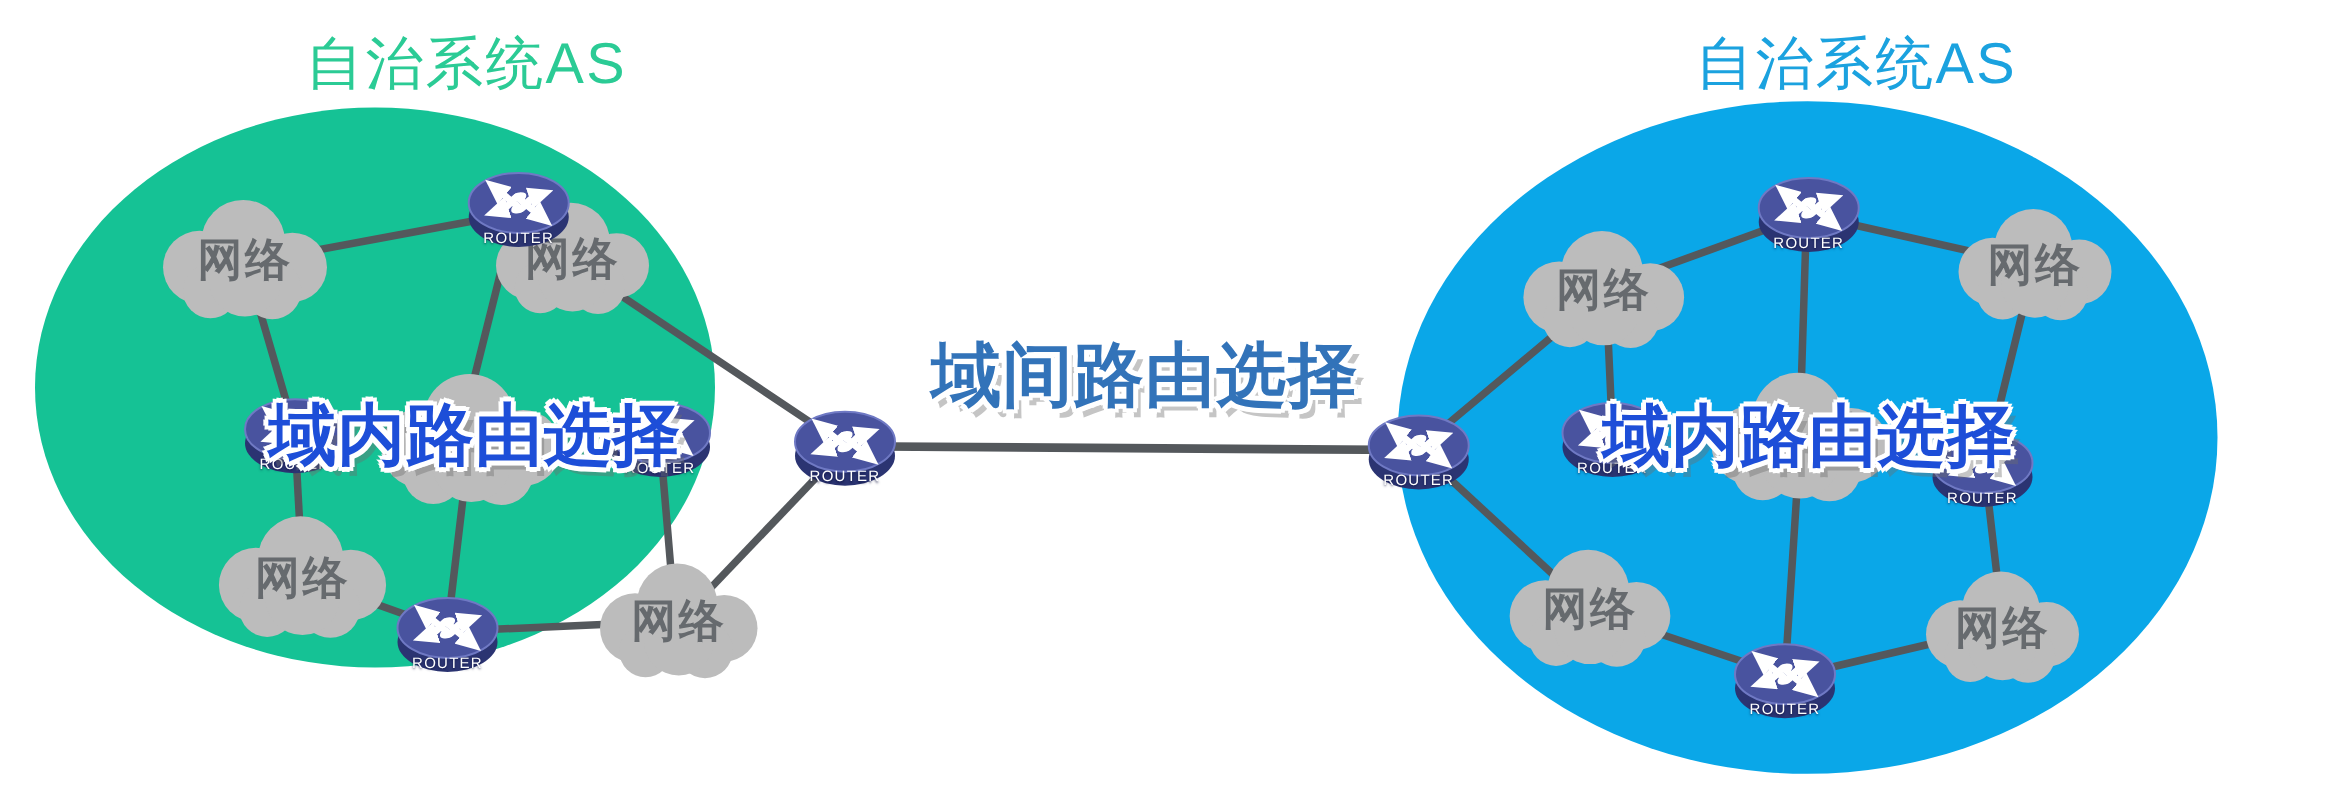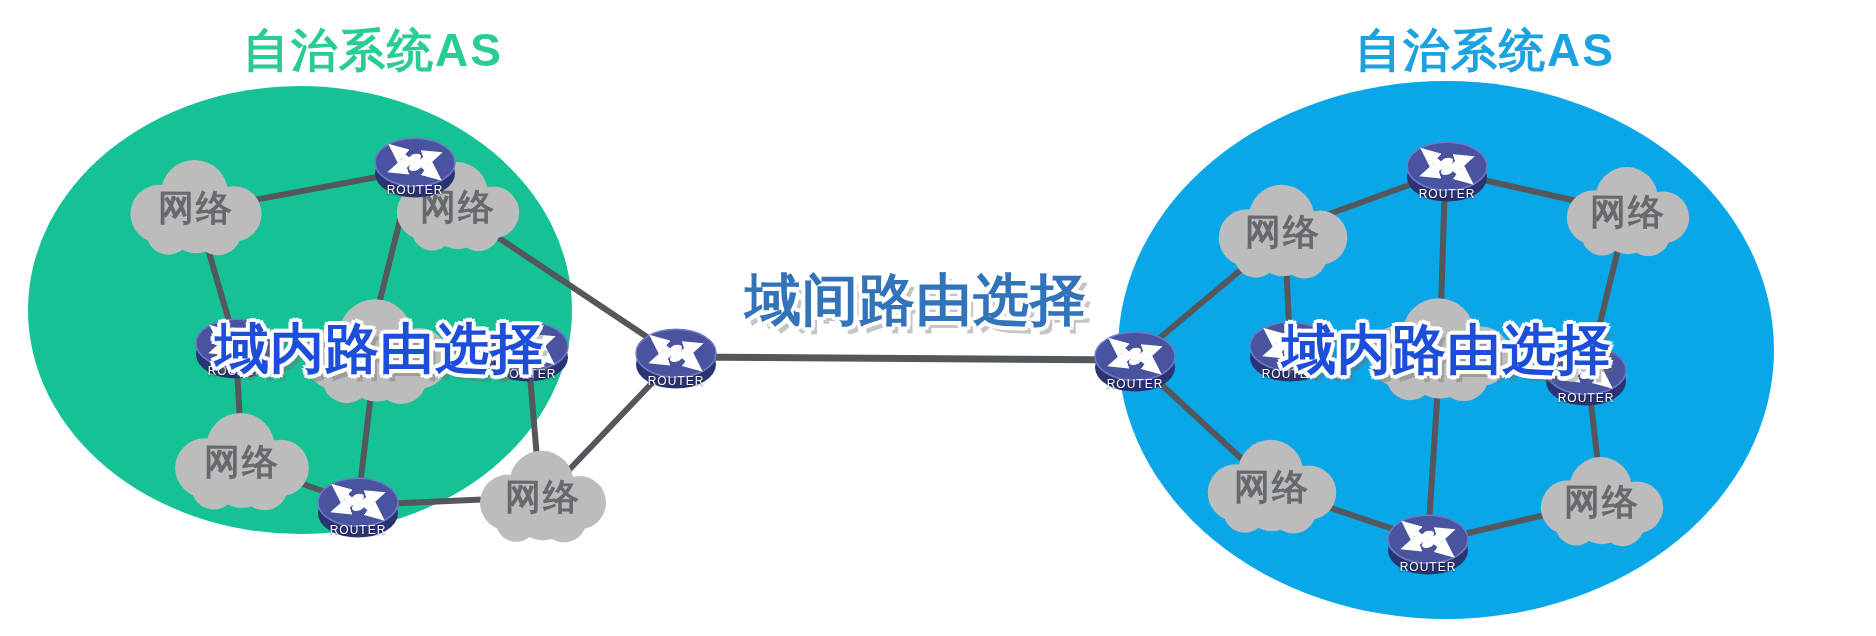--- a/index.html
+++ b/index.html
@@ -25,21 +25,21 @@
   .router{position:absolute;width:96px;height:78px;transform:translate(-50%,-50%);z-index:4;}
   .router svg{width:96px;height:77px;display:block;}
   .router-label{
     position:absolute;left:50%;top:56px;transform:translateX(-50%);
     font-size:12px;font-weight:normal;color:#ffffff;letter-spacing:1px;
     text-shadow:0 1px 2px rgba(10,15,60,.8);white-space:nowrap;
   }
 
   .as-title{
     position:absolute;top:20px;transform:translateX(-50%);z-index:6;
-    font-size:46px;font-weight:700;letter-spacing:2px;white-space:nowrap;
+    font-size:46px;font-weight:400;letter-spacing:2px;white-space:nowrap;
   }
   #left-title{left:373px;color:#2bcb95;}
   #right-title{left:1485px;color:#1ba2df;}
 
   .big-label{
     position:absolute;transform:translate(-50%,-50%);z-index:5;
     font-weight:900;white-space:nowrap;letter-spacing:1px;
   }
   .outlined{
     text-shadow:

